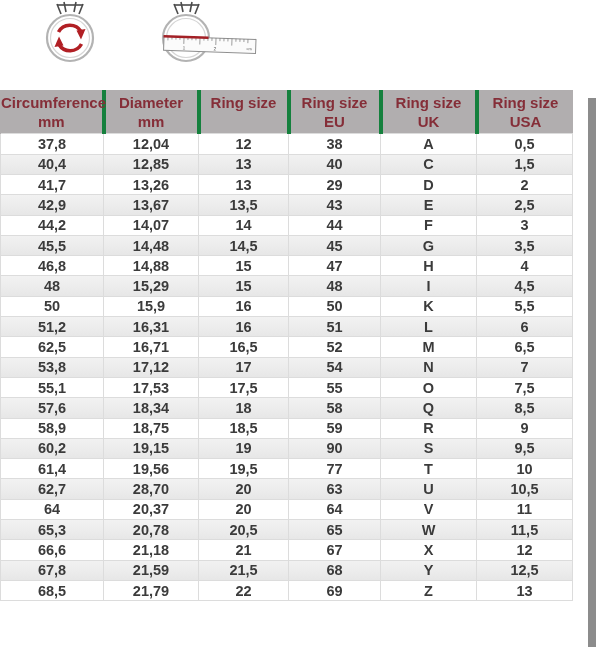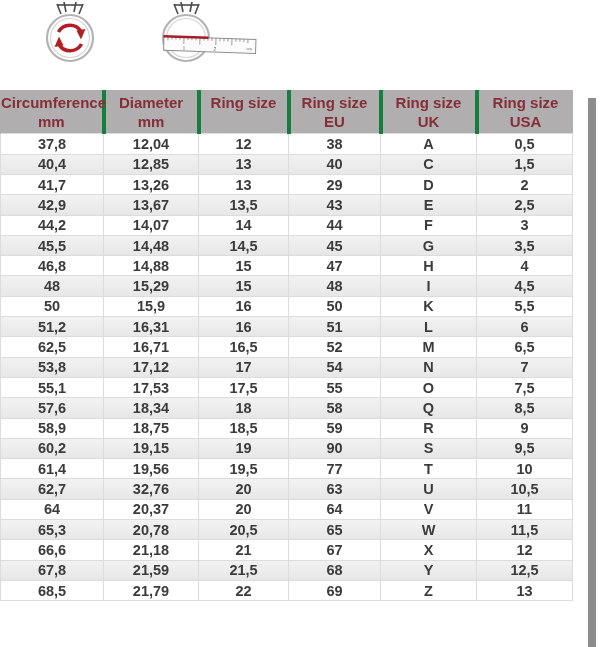--- a/index.html
+++ b/index.html
@@ -307,21 +307,21 @@
         <tr>
           <td>61,4</td>
           <td>19,56</td>
           <td>19,5</td>
           <td>77</td>
           <td>T</td>
           <td>10</td>
         </tr>
         <tr>
           <td>62,7</td>
-          <td>32,76</td>
+          <td>28,70</td>
           <td>20</td>
           <td>63</td>
           <td>U</td>
           <td>10,5</td>
         </tr>
         <tr>
           <td>64</td>
           <td>20,37</td>
           <td>20</td>
           <td>64</td>

